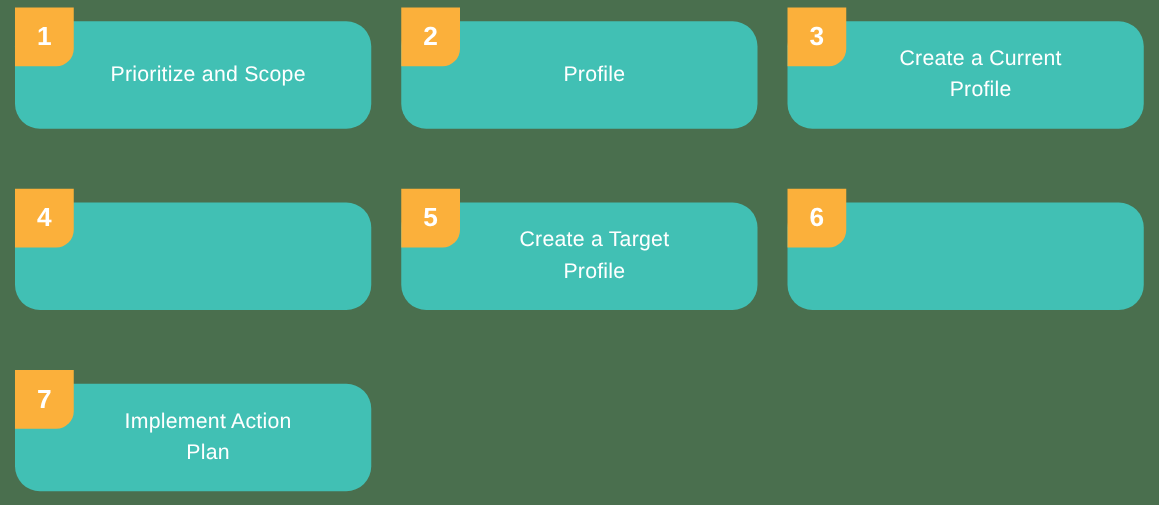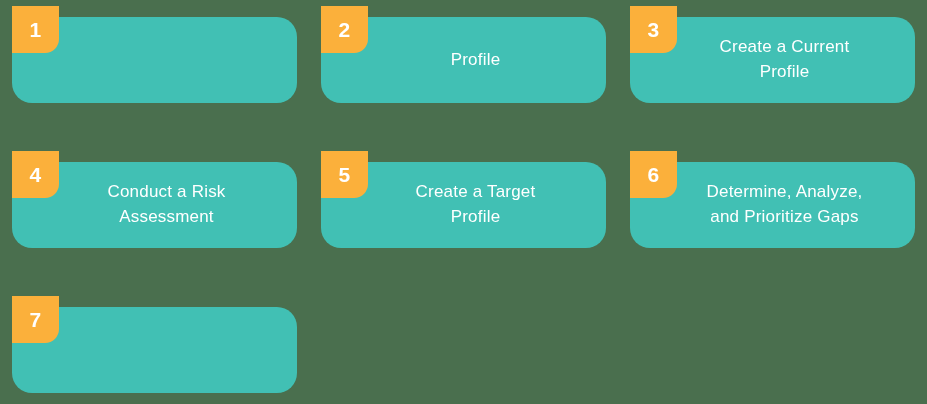--- a/index.html
+++ b/index.html
@@ -73,20 +73,21 @@
 </style>
 </head>
 <body>
 
 <div id="steps-grid">
 
   <div class="step-card">
     <div class="step-badge">
       <span>1</span>
     </div>
+    <div class="step-label">Prioritize and Scope</div>
   </div>
 
   <div class="step-card">
     <div class="step-badge">
       <span>2</span>
     </div>
     <div class="step-label">Profile</div>
   </div>
 
   <div class="step-card">
@@ -94,42 +95,40 @@
       <span>3</span>
     </div>
     <div class="step-label">Create a Current
 Profile</div>
   </div>
 
   <div class="step-card">
     <div class="step-badge">
       <span>4</span>
     </div>
-    <div class="step-label">Conduct a Risk
-Assessment</div>
   </div>
 
   <div class="step-card">
     <div class="step-badge">
       <span>5</span>
     </div>
     <div class="step-label">Create a Target
 Profile</div>
   </div>
 
   <div class="step-card">
     <div class="step-badge">
       <span>6</span>
     </div>
-    <div class="step-label">Determine, Analyze,
-and Prioritize Gaps</div>
   </div>
 
   <div class="step-card">
     <div class="step-badge">
       <span>7</span>
     </div>
+    <div class="step-label">Implement Action
+Plan</div>
   </div>
 
   <div class="step-card is-empty"></div>
   <div class="step-card is-empty"></div>
 
 </div>
 
 </body></html>

